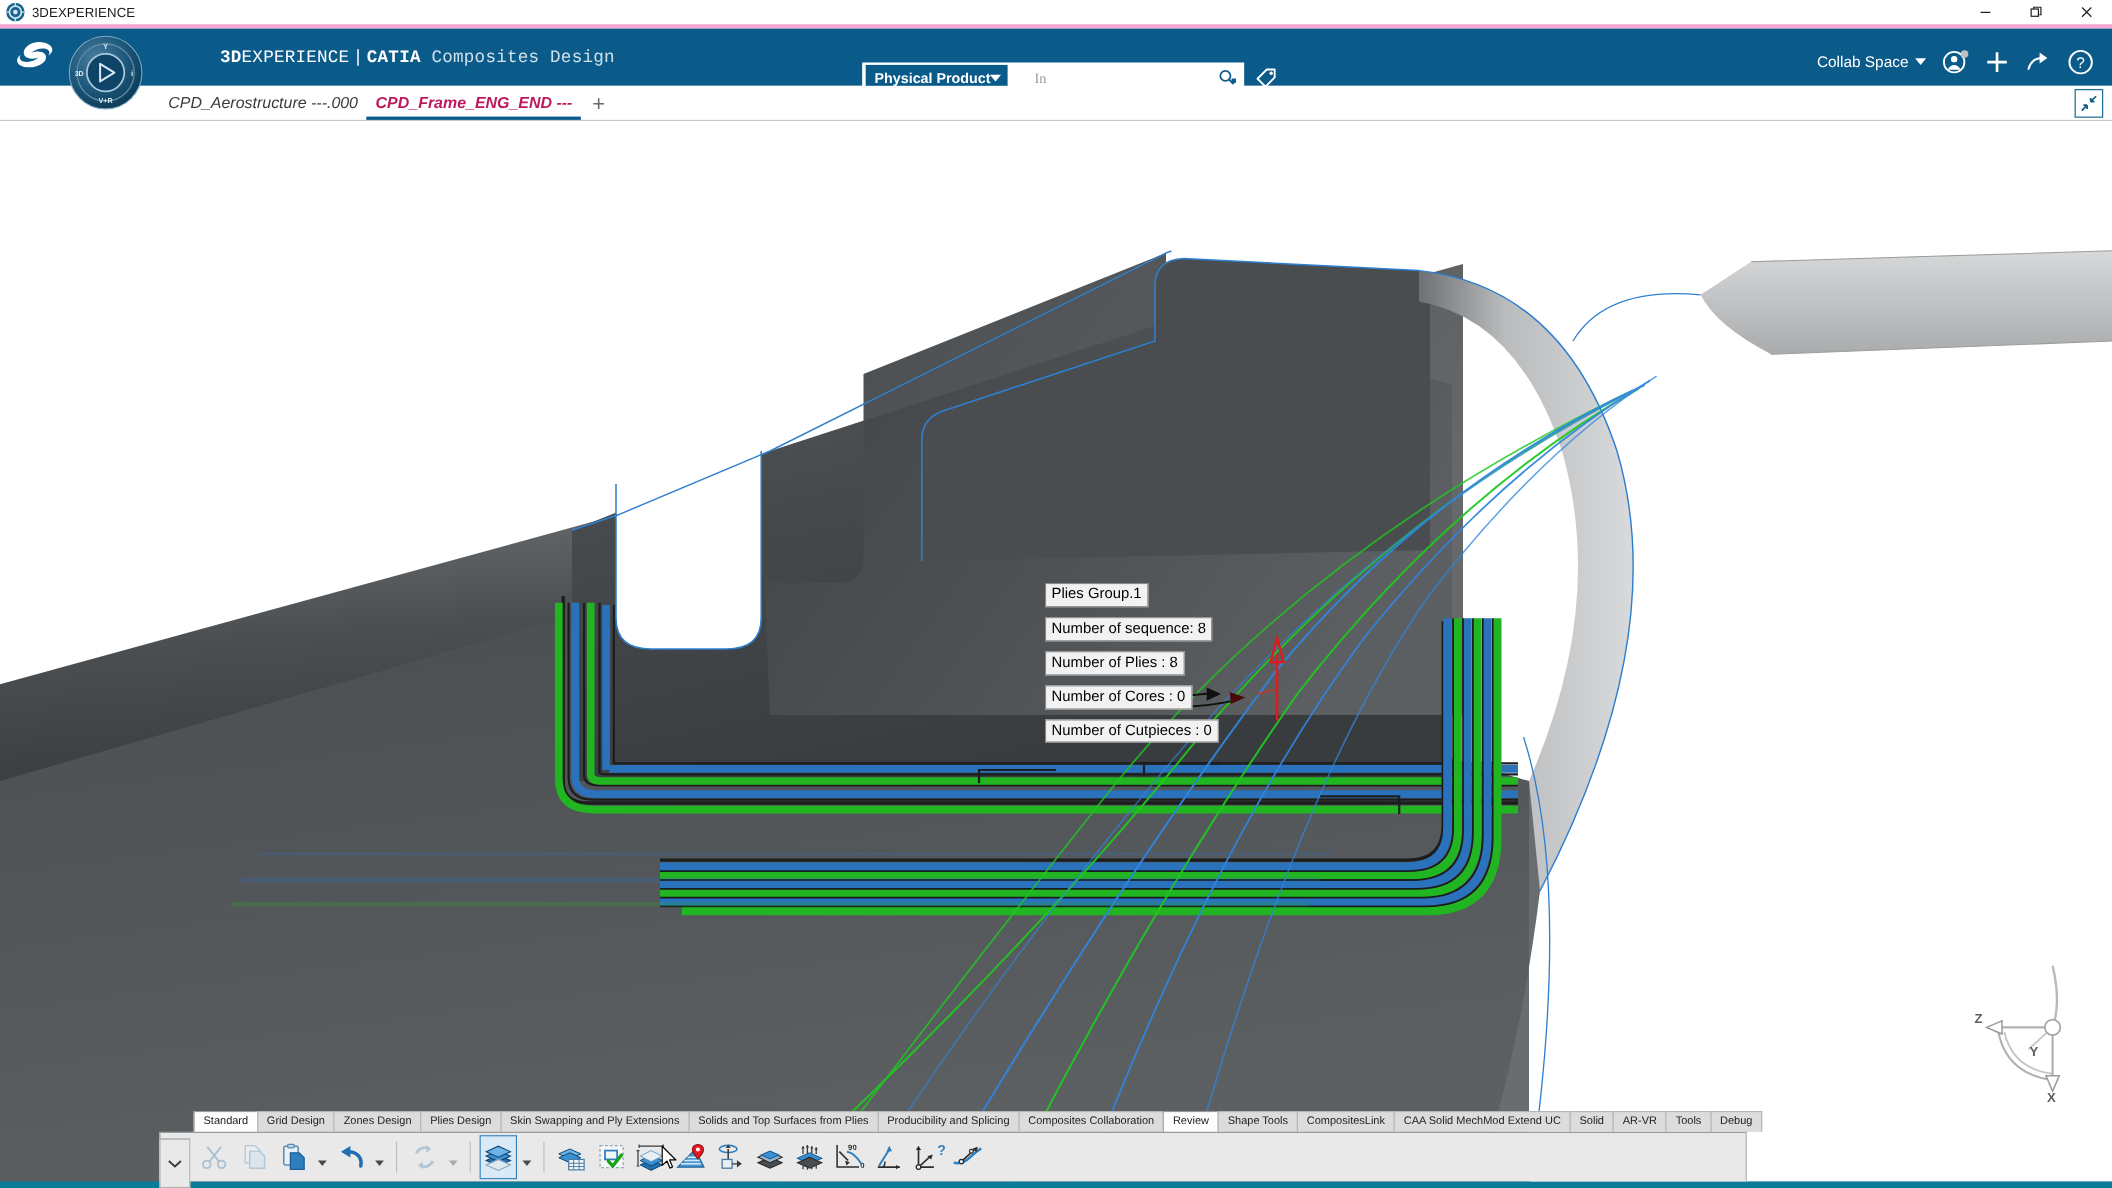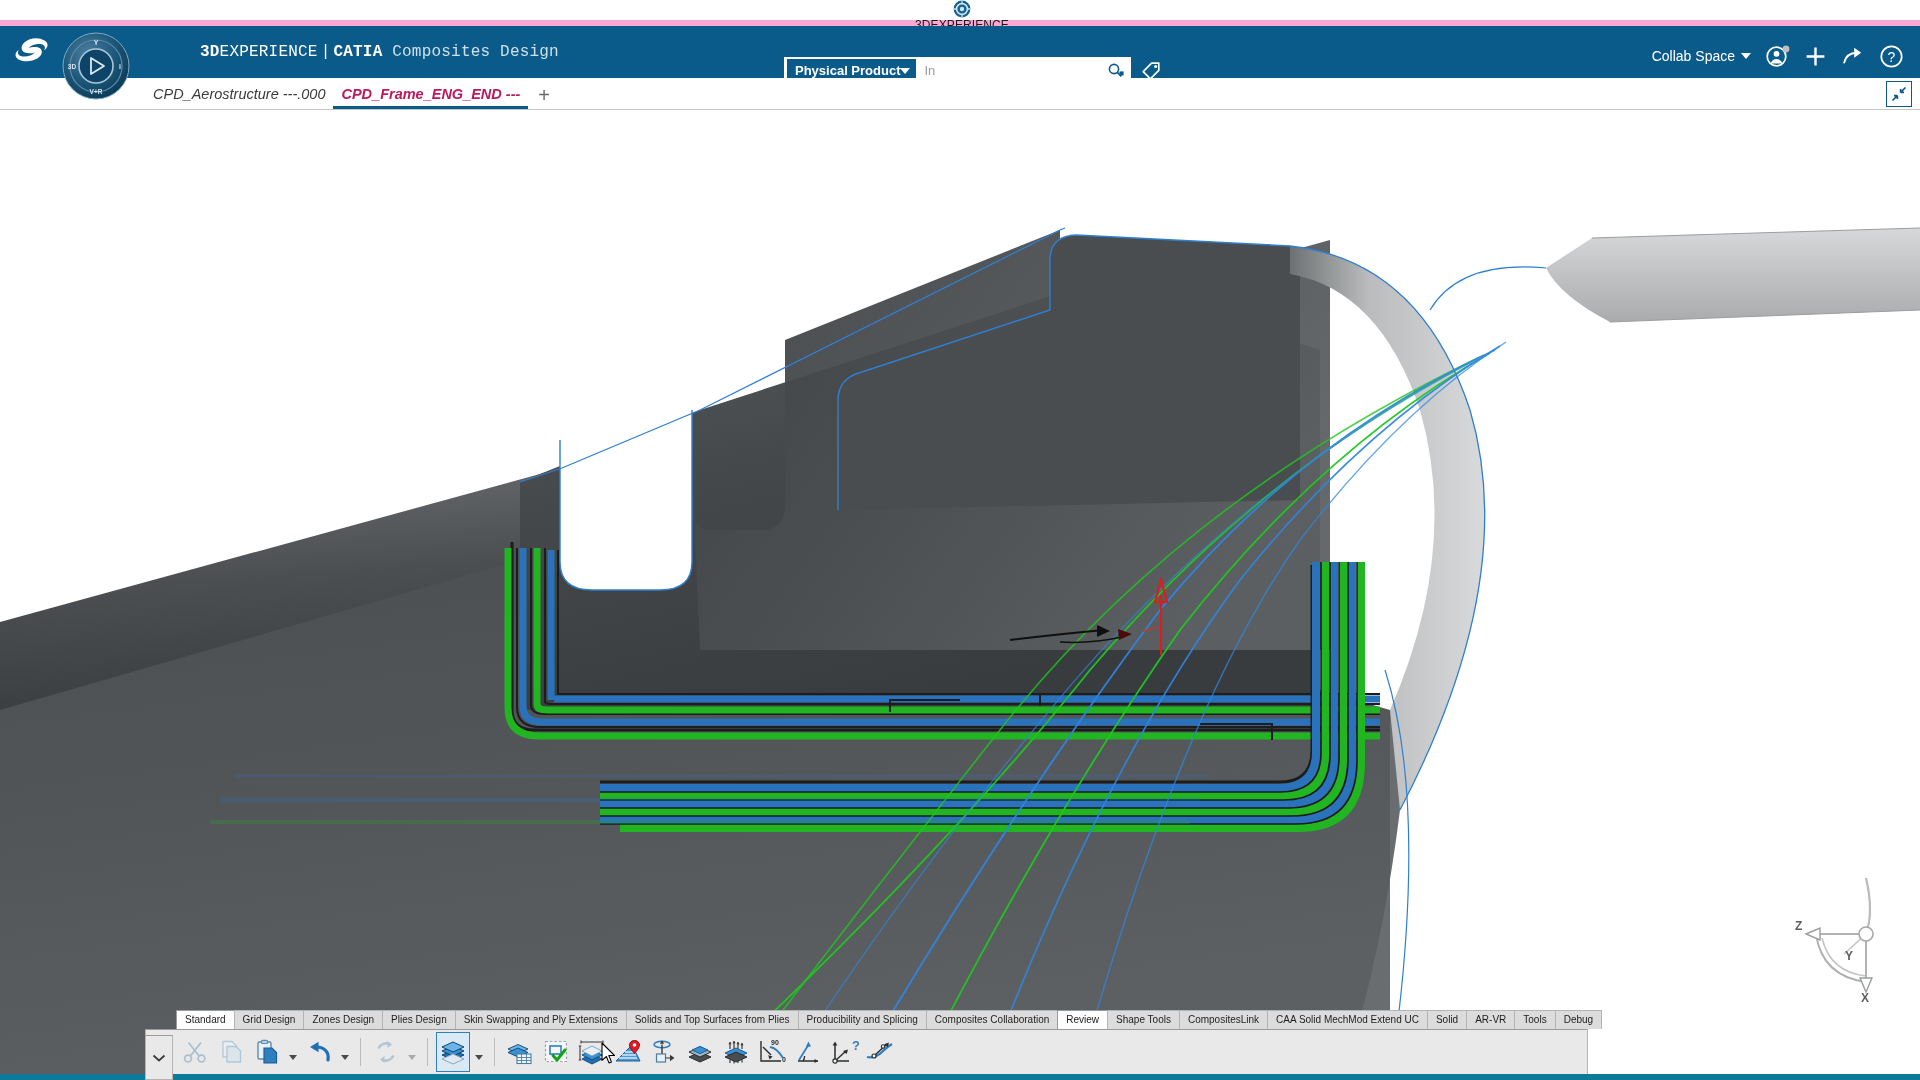--- a/index.html
+++ b/index.html
@@ -6,21 +6,21 @@
   html, body { width:1920px; height:1080px; overflow:hidden; }
   body {
     font-family:"Liberation Sans", sans-serif;
     background:#ffffff;
     -webkit-font-smoothing:antialiased;
   }
 
   
   .titlebar {
     height:26px; background:#ffffff; display:flex; align-items:center;
-    border-bottom:6px solid #f9a8d4; position:relative;flex-direction:column;
+    border-bottom:4px solid #f9a8d4; position:relative;
   }
   .tb-logo {
     width:22px; height:20px; margin-left:3px; display:flex;
     align-items:center; justify-content:center;
   }
   .tb-title { font-size:12px; color:#1a1a1a; margin-left:4px; letter-spacing:.1px; }
   .tb-controls { margin-left:auto; display:flex; height:26px; }
   .tb-btn {
     width:46px; height:26px; display:flex; align-items:center;
     justify-content:center; font-size:13px; color:#222; cursor:default;
@@ -51,21 +51,21 @@
     background:#fff; display:flex; align-items:center; border:1px solid #fff;
   }
   .scope {
     background:#0b5b8a; color:#fff; font-size:13px; font-weight:bold;
     height:23px; margin:2px 0 2px 2px; padding:0 6px 0 8px;
     display:flex; align-items:center; gap:0; cursor:pointer; white-space:nowrap;
   }
   .scope .caret { width:0;height:0;border-left:5px solid transparent;border-right:5px solid transparent;border-top:6px solid #fff; }
   .search-input {
     flex:1; border:none; outline:none; font-size:13px; color:#333;
-    padding-left:8px; font-family:Liberation Sans, sans-serif; background:transparent;
+    padding-left:24px; font-family:Liberation Serif, serif; background:transparent;
   }
   .search-input::placeholder { color:#9a9a9a; }
   .search-ico { width:30px; display:flex; align-items:center; justify-content:center; cursor:pointer; }
   .tag-ico { position:absolute; left:1140px; top:33px; cursor:pointer; }
 
   .right-tools {
     position:absolute; right:10px; top:0; height:60px;
     display:flex; align-items:center; gap:14px; padding-right:6px;
   }
   .collab { color:#fff; font-size:14px; display:flex; align-items:center; gap:6px; cursor:pointer; white-space:nowrap; }
@@ -424,20 +424,27 @@
       <path d="M1143 521 L1158 517" stroke="#c0392b" stroke-width="1.6"></path>
     </g>
 
     <g opacity="0.22">
       <path d="M220 690 L1200 690" stroke="#2a72bb" stroke-width="5"></path>
       <path d="M210 712 L1190 712" stroke="#21b521" stroke-width="4"></path>
       <path d="M235 666 L1210 666" stroke="#2a72bb" stroke-width="3"></path>
     </g>
   </svg>
 
+  <div class="annots">
+    <span class="annot-row"><span class="annot">Plies Group.1</span></span>
+    <span class="annot-row"><span class="annot">Number of sequence: 8</span></span>
+    <span class="annot-row"><span class="annot">Number of Plies : 8</span></span>
+    <span class="annot-row"><span class="annot">Number of Cores : 0</span></span>
+    <span class="annot-row"><span class="annot">Number of Cutpieces : 0</span></span>
+  </div>
 
   <div class="axis-compass">
     <svg width="110" height="130" viewBox="0 0 110 130">
 
       <path d="M84 6 Q92 40 84 62" fill="none" stroke="#b8babb" stroke-width="2.2"></path>
 
       <path d="M34 62 Q40 104 84 110" fill="none" stroke="#b0b2b3" stroke-width="2"></path>
       <path d="M40 66 Q48 100 84 104" fill="none" stroke="#c2c4c5" stroke-width="1.6"></path>
 
       <path d="M84 62 L36 62" stroke="#b0b2b3" stroke-width="2"></path>

